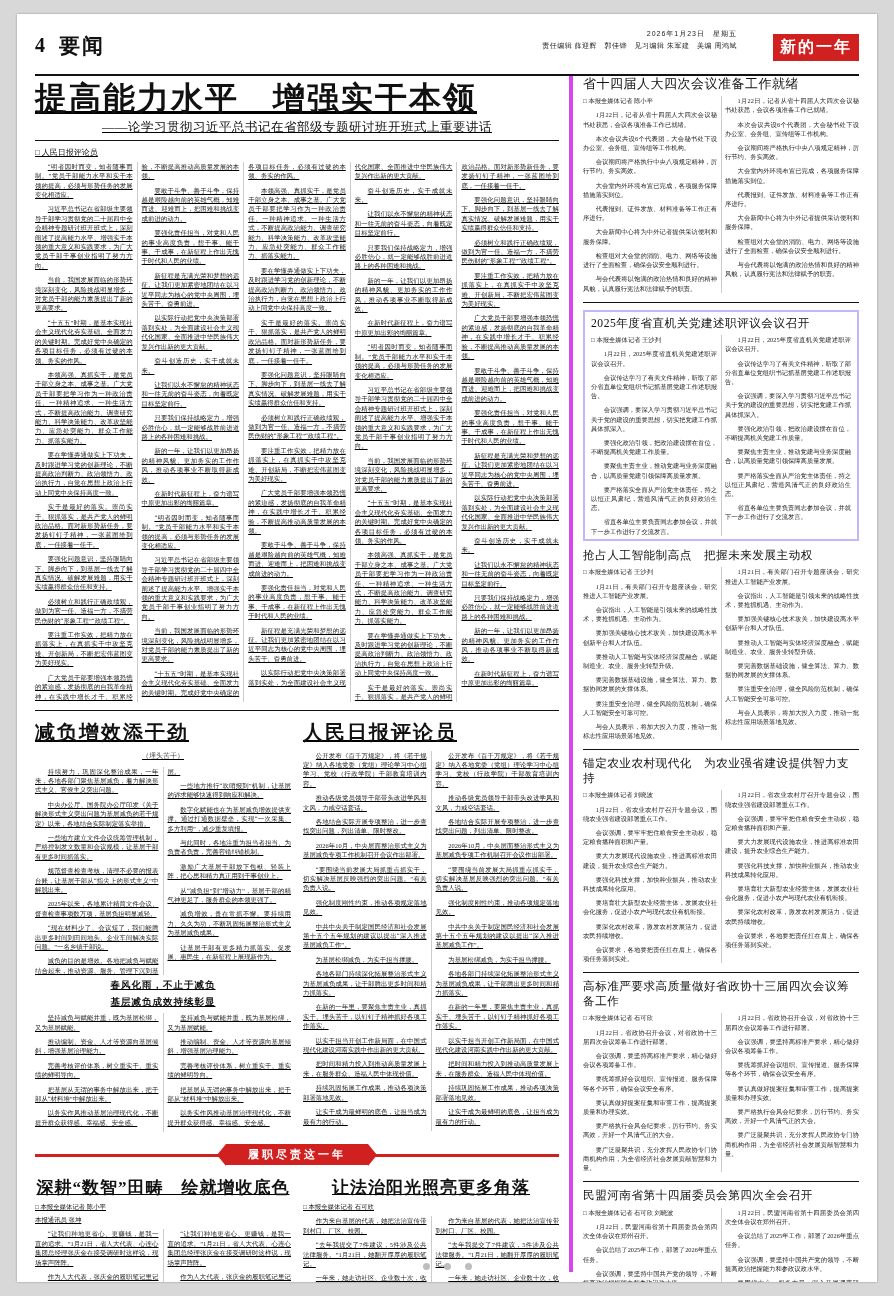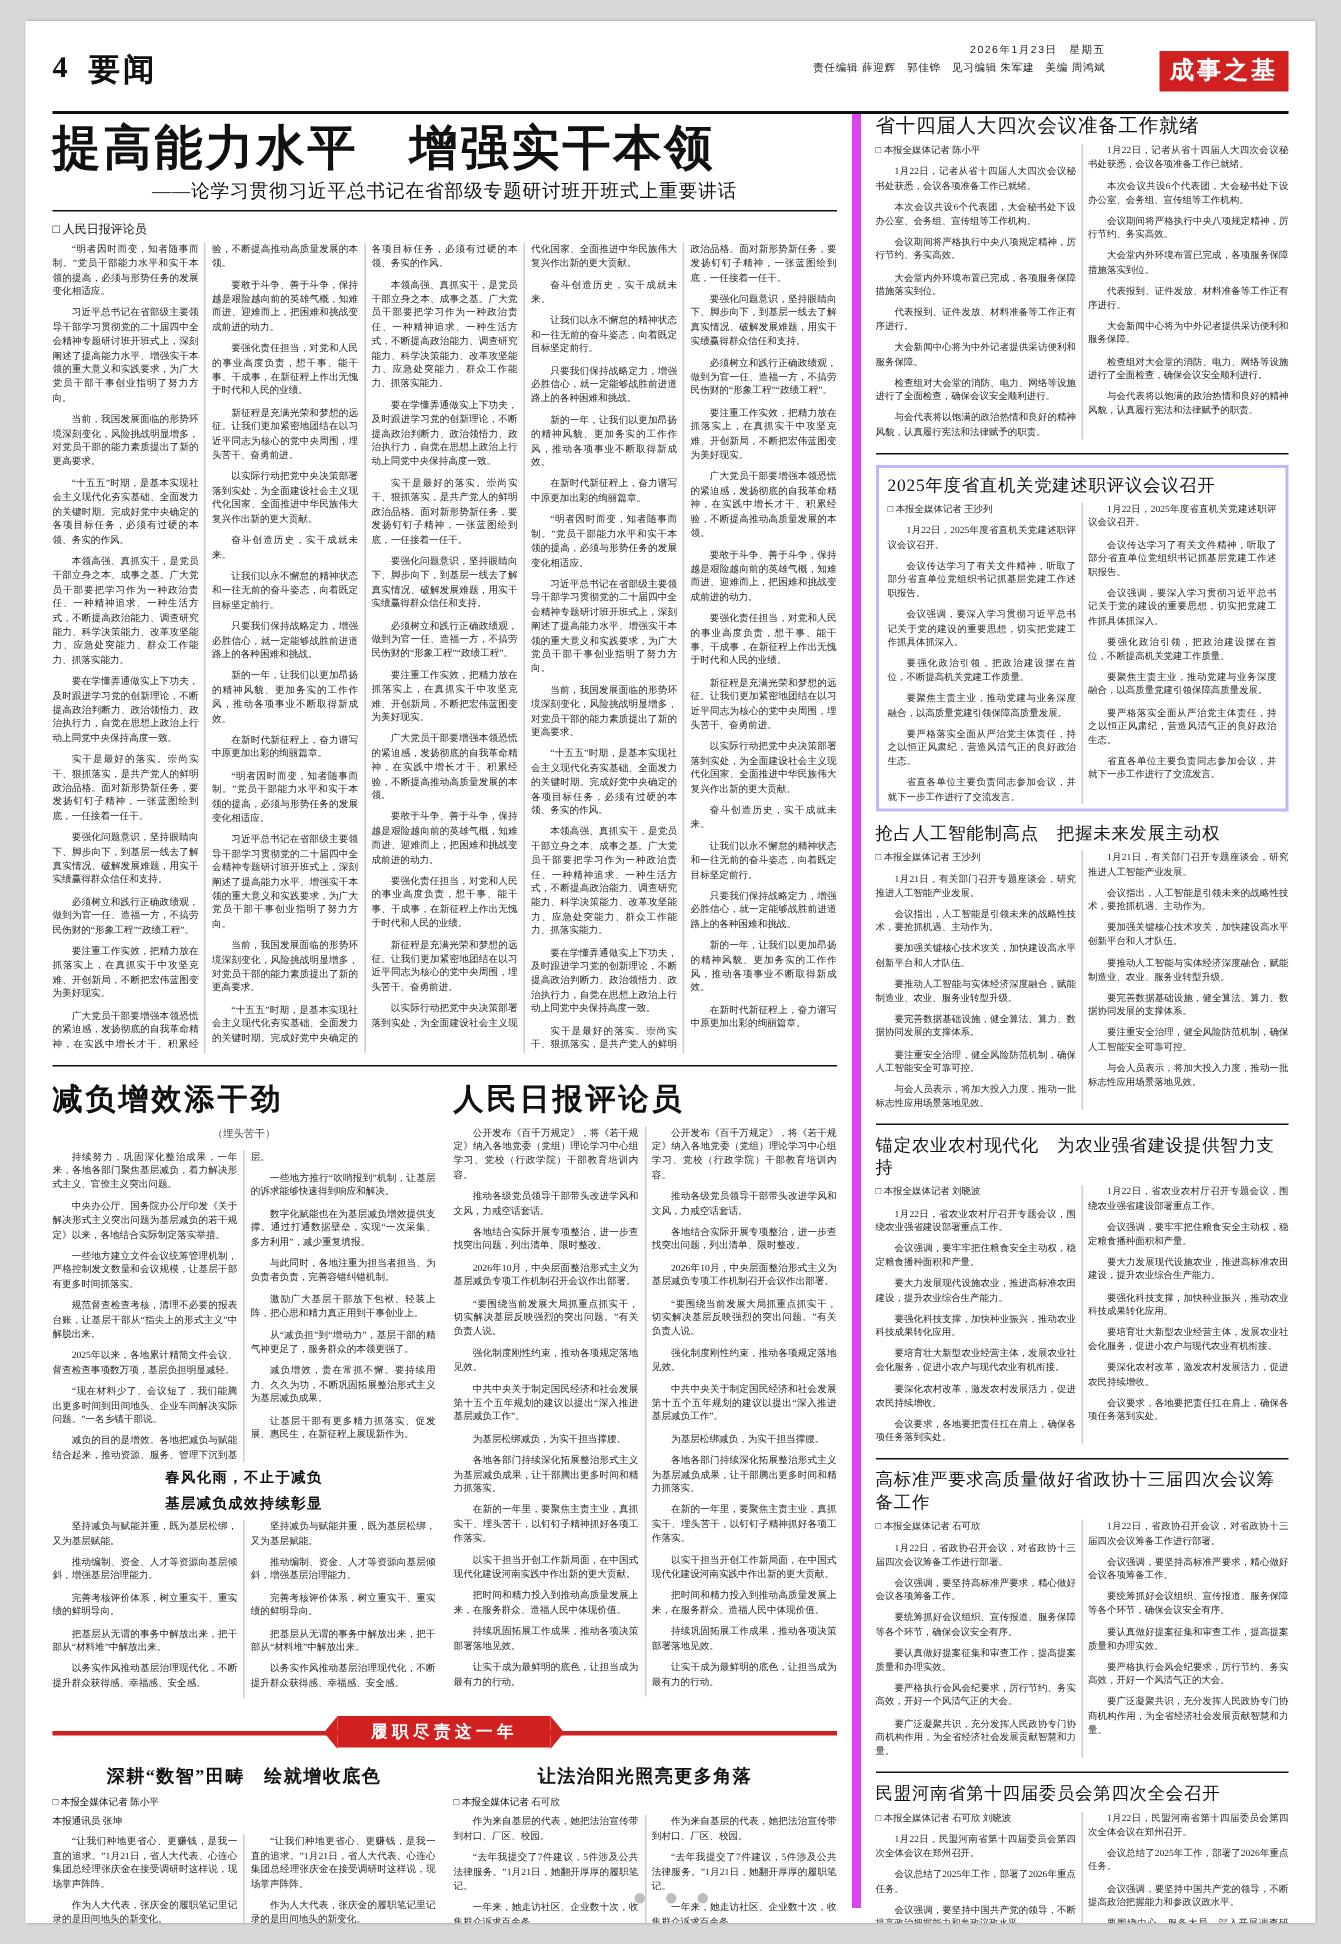--- a/index.html
+++ b/index.html
@@ -36,21 +36,21 @@
   .brand{
     position:absolute;right:0;top:6px;
     background:#d02020;color:#fff;font-weight:bold;font-size:16px;
     padding:3px 7px;letter-spacing:2px;
   }
   
   .content{
     position:absolute;left:18px;top:62px;right:18px;bottom:10px;
     display:flex;
   }
-  .left{width:545px;padding-right:10px;border-right:6px solid #d946ef;}
+  .left{width:545px;padding-right:10px;border-right:4px solid #d946ef;text-decoration:underline;}
   .right{width:287px;padding-left:10px;}
   
   .headline{
     font-size:32px;font-weight:bold;letter-spacing:2px;color:#111;
     margin:4px 0 2px 0;line-height:1.15;
   }
   .subhead{
     font-size:12.5px;color:#111;letter-spacing:.5px;margin-bottom:4px;text-align:center;
   }
   .hr-thin{border:0;border-top:1px solid #111;margin:4px 0 6px 0;}
@@ -82,21 +82,21 @@
     padding:3px 22px;
   }
   .ribbon:before,.ribbon:after{
     content:"";position:absolute;top:0;width:0;height:0;border-top:11px solid transparent;border-bottom:11px solid transparent;
   }
   .ribbon:before{left:-9px;border-right:9px solid #d02020;}
   .ribbon:after{right:-9px;border-left:9px solid #d02020;}
   
   .feat{display:flex;gap:12px;}
   .feat > div{flex:1;}
-  .feat-title{font-size:12px;font-weight:bold;text-align:center;letter-spacing:1px;color:#111;margin-bottom:4px;}
+  .feat-title{font-size:17px;font-weight:bold;text-align:center;letter-spacing:1px;color:#111;margin-bottom:4px;}
   .feat-by{font-size:6.4px;text-align:left;color:#111;margin-bottom:4px;}
   
   .rt-item{margin-bottom:9px;}
   .rt-title{
     font-size:13px;font-weight:normal;color:#111;letter-spacing:.5px;line-height:1.25;margin-bottom:4px;
   }
   .rt-title.sm{font-size:11.6px;}
   .rt-cols{
     column-count:2;column-gap:8px;column-rule:1px solid #ccc;
     font-size:6.3px;line-height:9.2px;text-align:justify;color:#222;
@@ -114,21 +114,21 @@
 
 <div class="page">
 
   <div class="masthead">
     <span class="pagenum">4</span>
     <span class="sectiontitle">要闻</span>
     <div class="mast-meta">
       <div class="line1">2026年1月23日　星期五</div>
       <div class="line2">责任编辑 薛迎辉　郭佳铧　见习编辑 朱军建　美编 周鸿斌</div>
     </div>
-    <span class="brand">成事之基</span>
+    <span class="brand">新的一年</span>
   </div>
 
   <div class="content">
 
     <div class="left">
 
       <div class="headline">提高能力水平　增强实干本领</div>
       <div class="subhead">——论学习贯彻习近平总书记在省部级专题研讨班开班式上重要讲话</div>
       <hr class="hr-thin">
       <div class="byline-box">□ 人民日报评论员</div>

